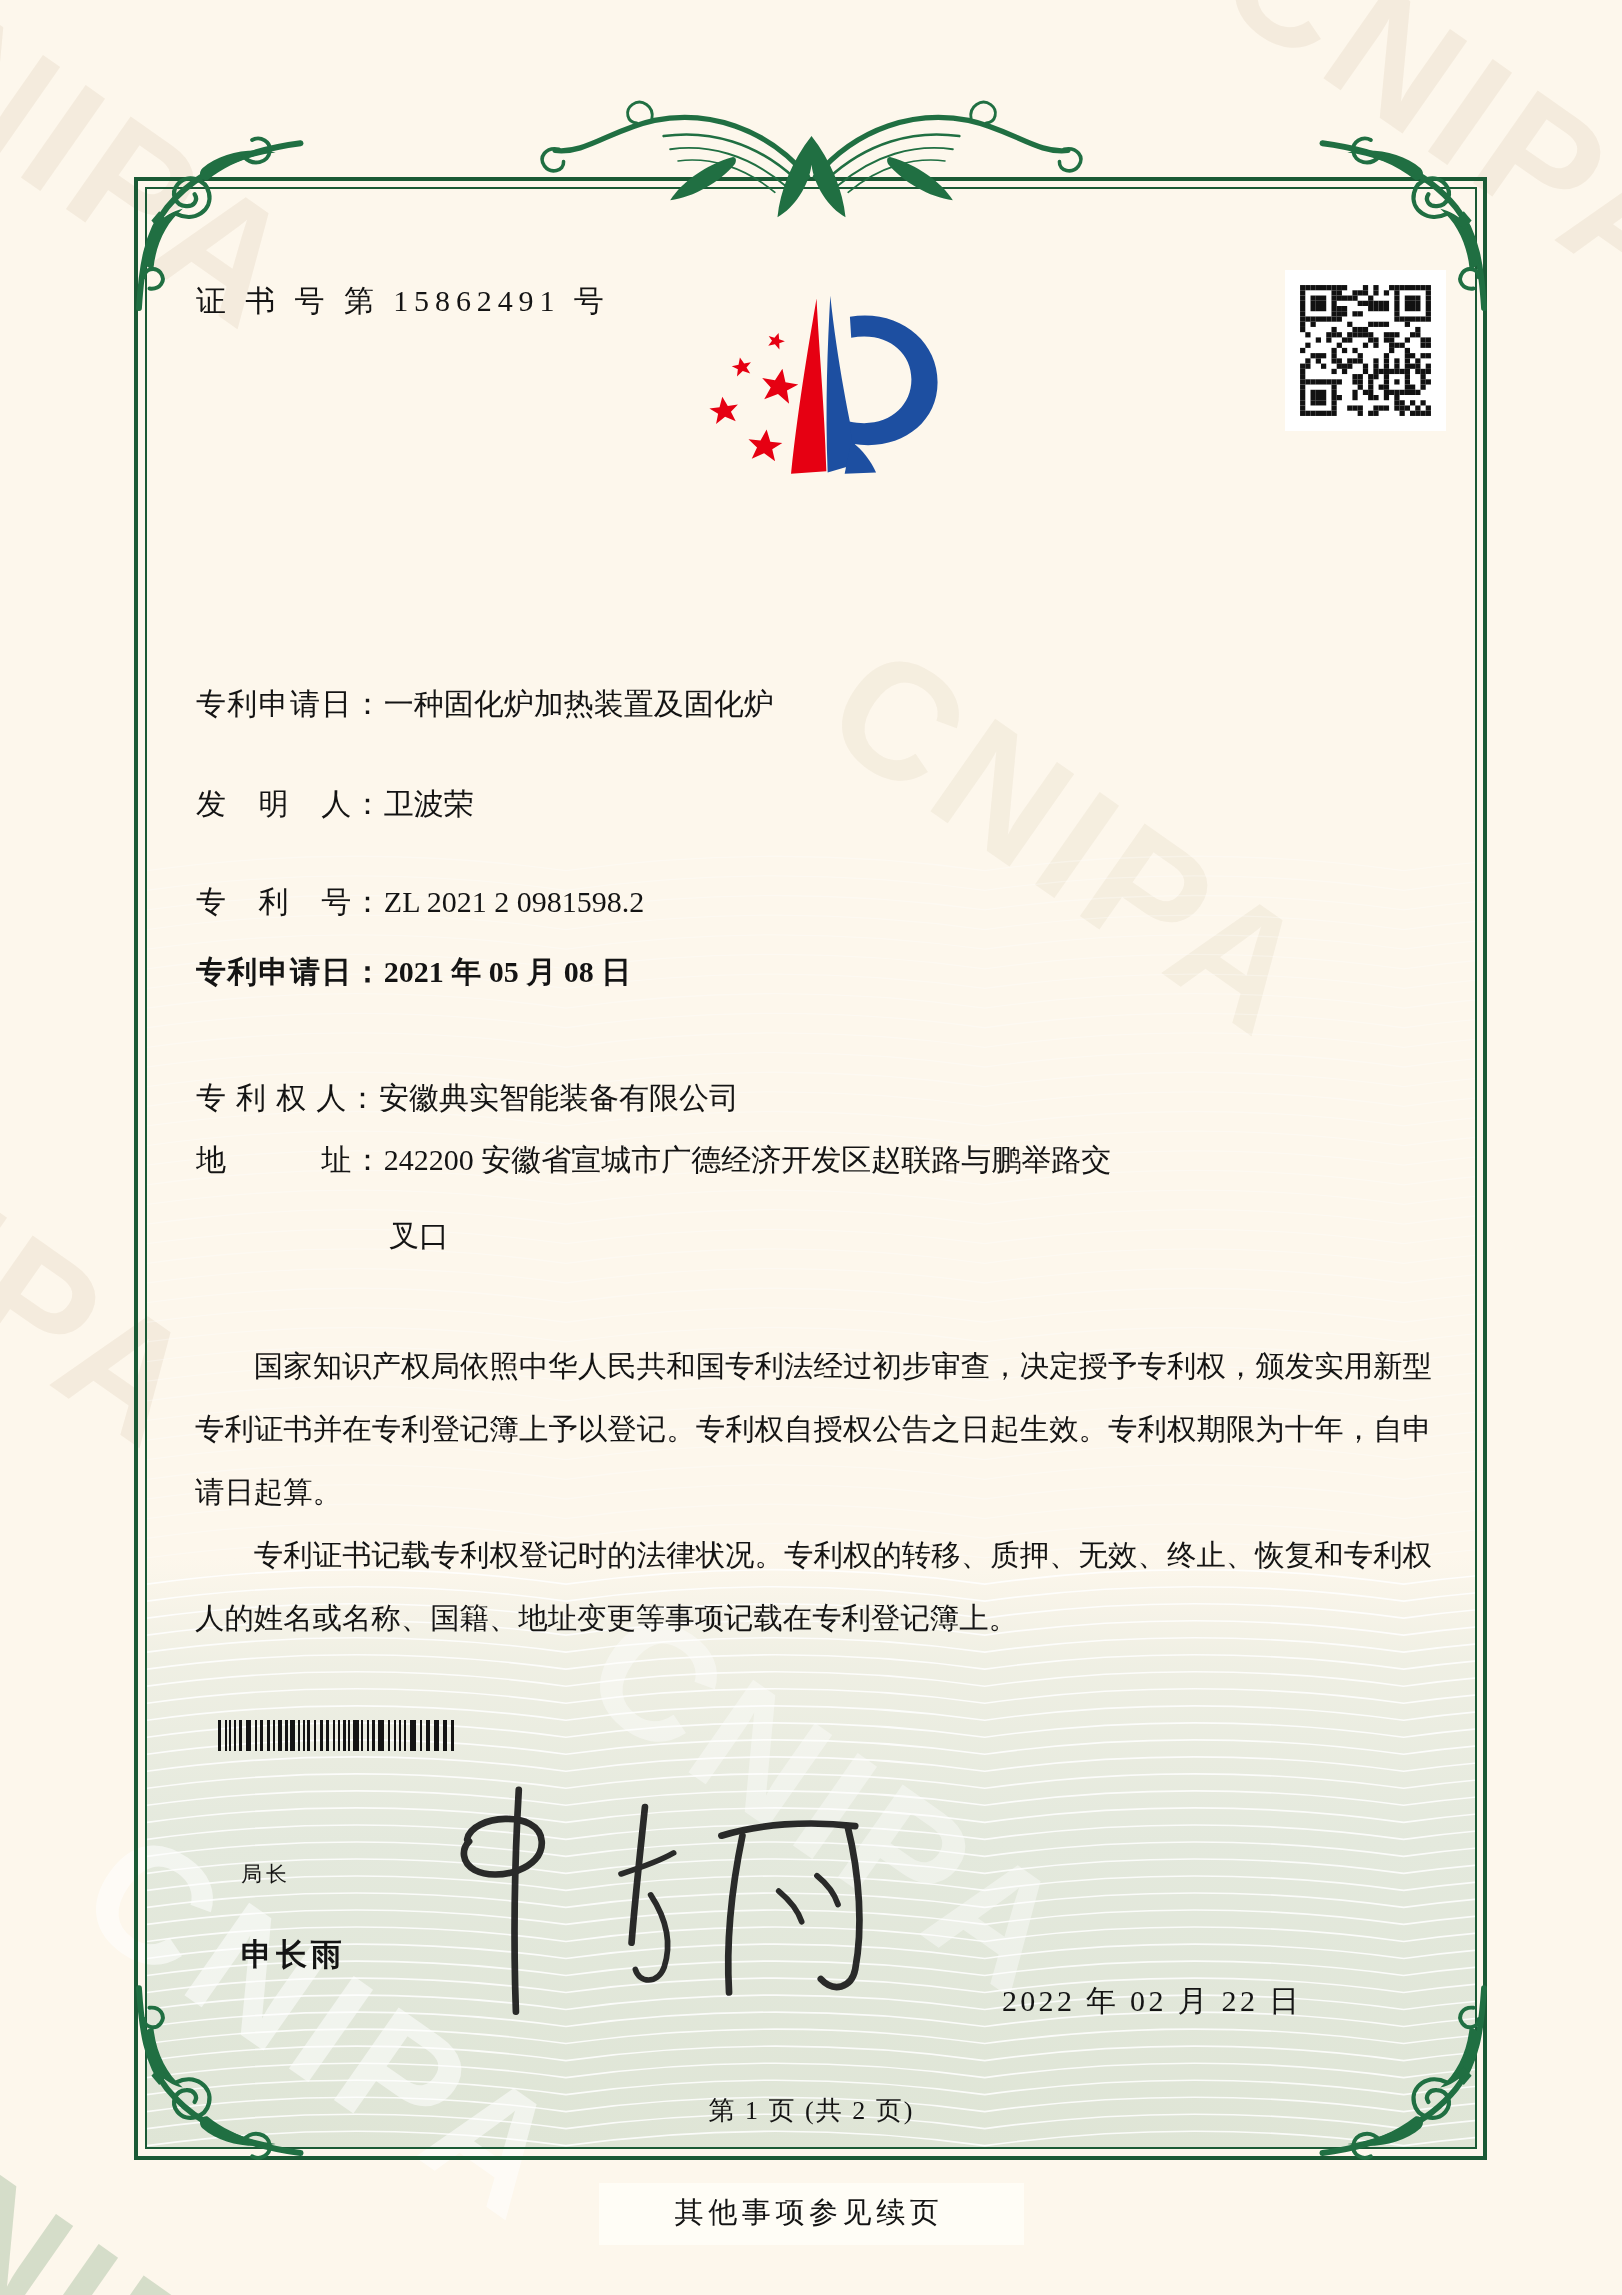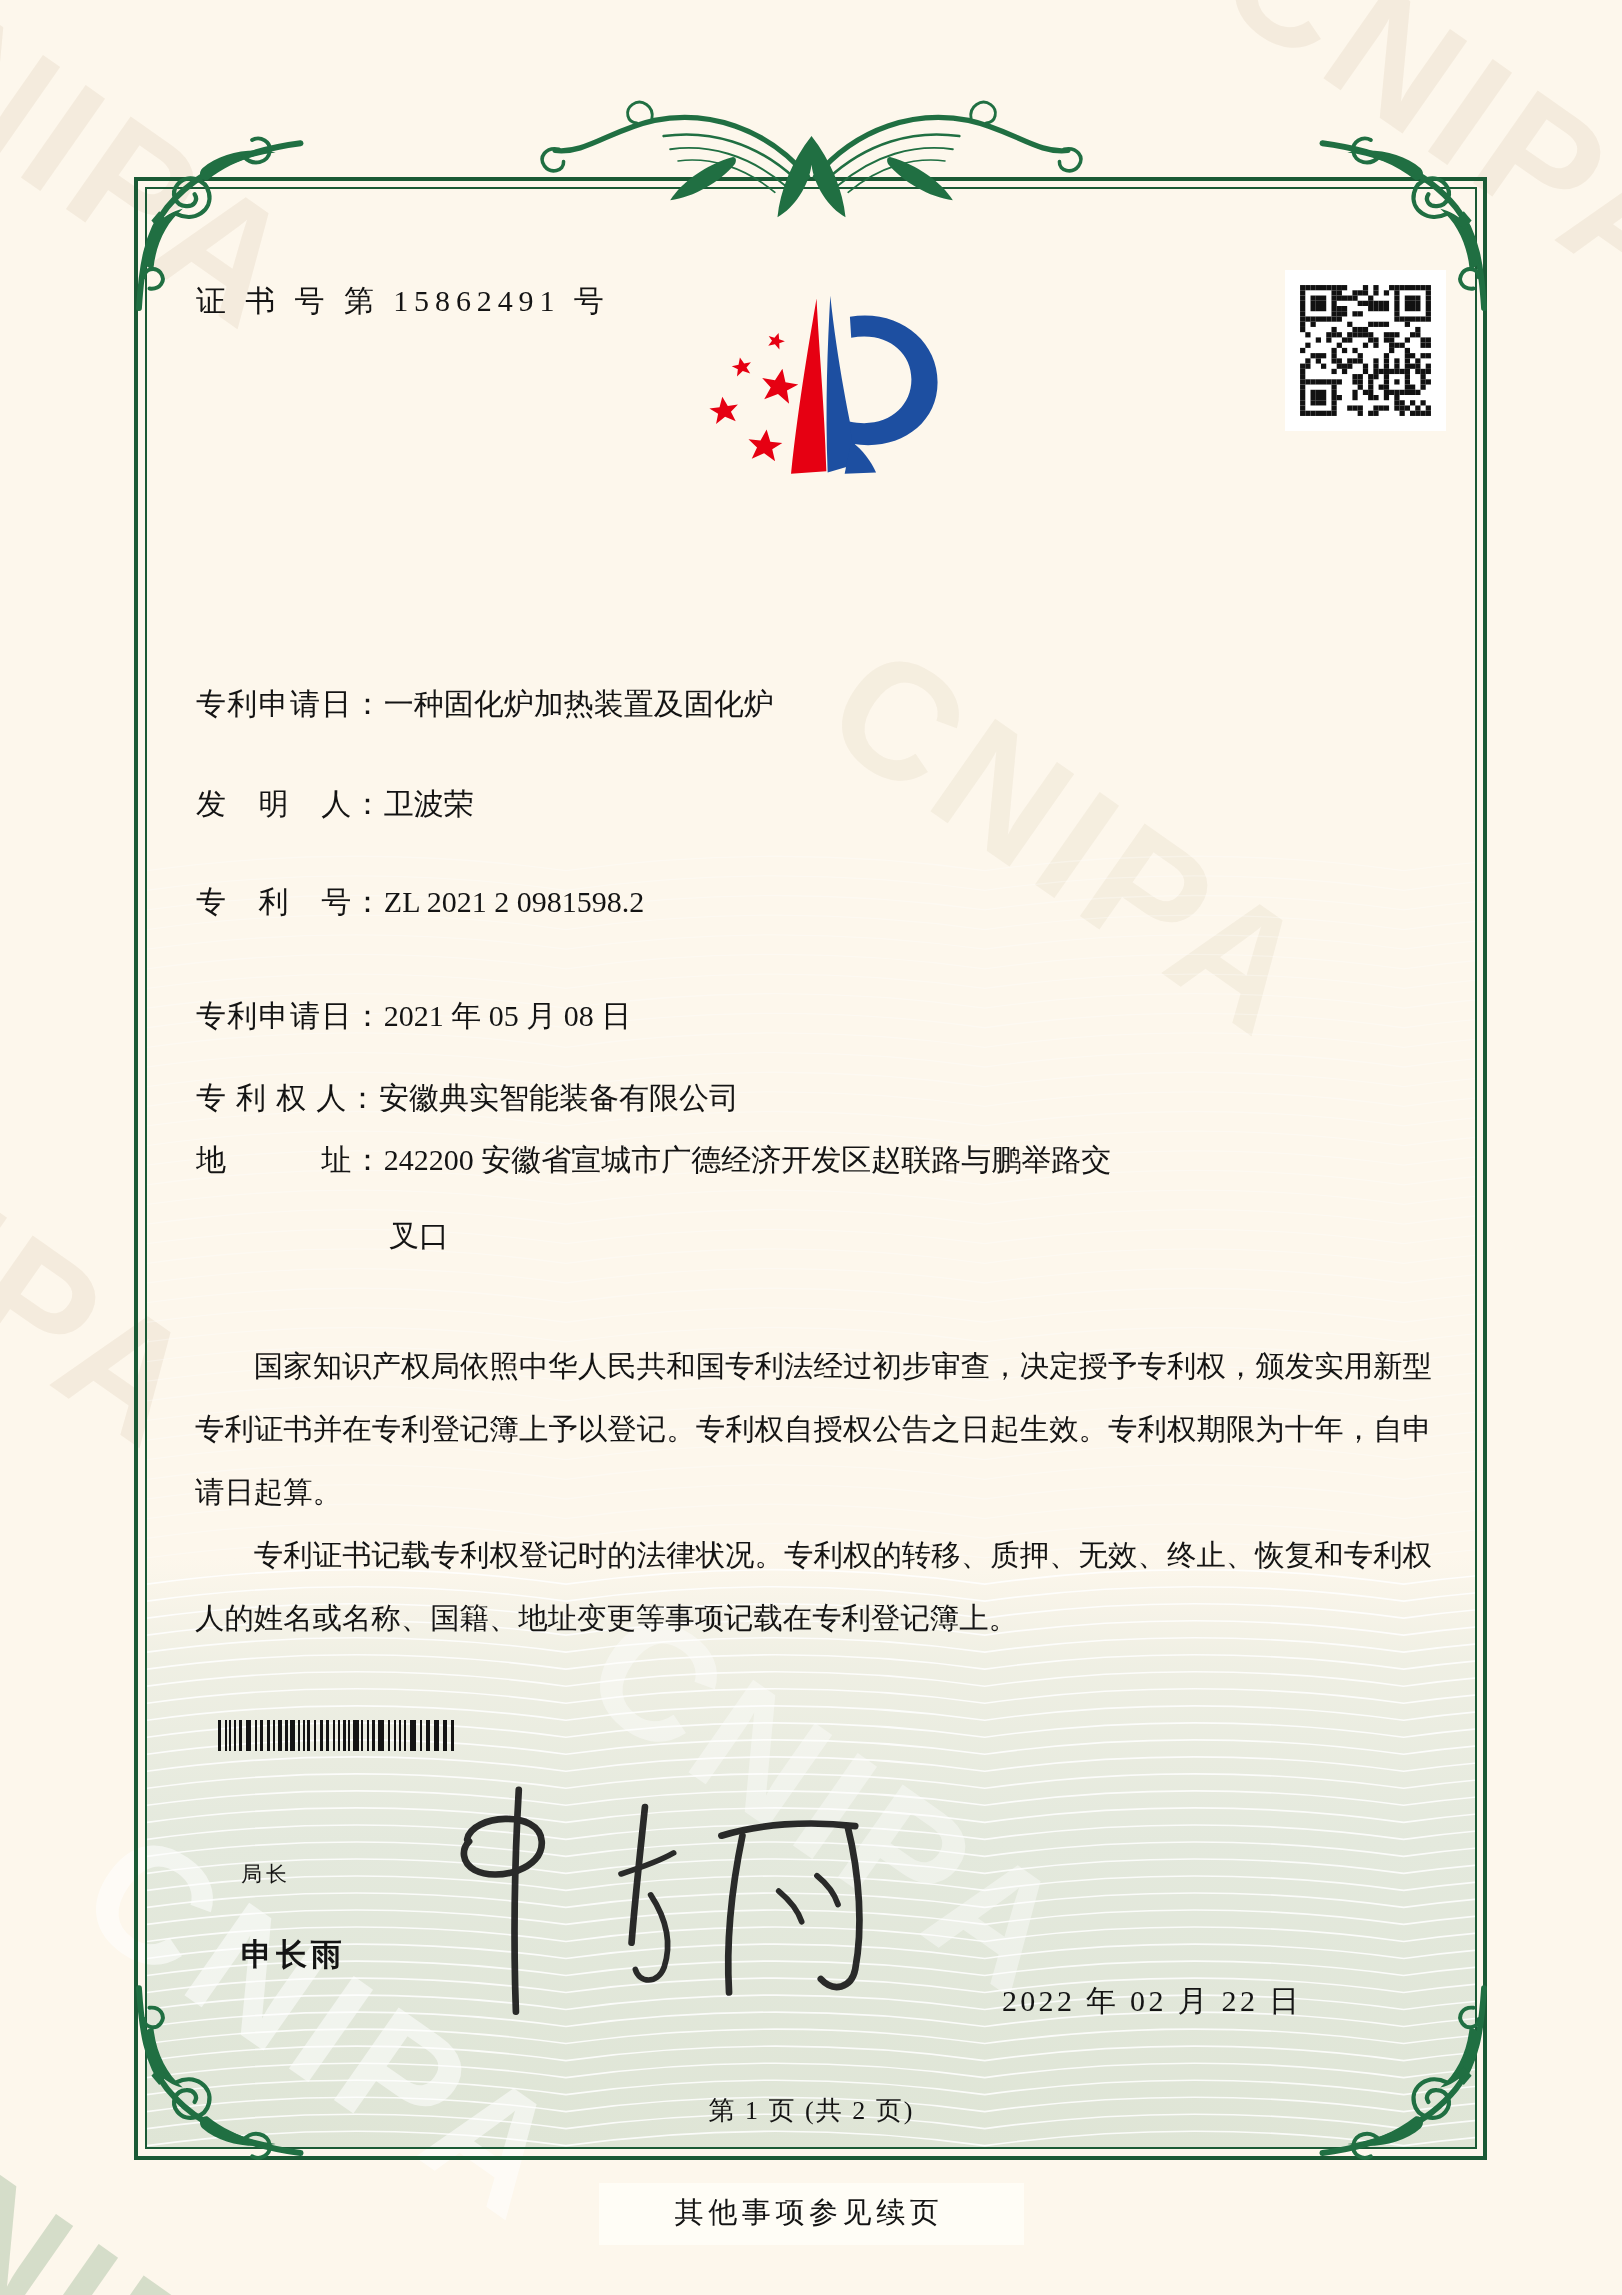--- a/index.html
+++ b/index.html
@@ -35,21 +35,21 @@
   
   .content{position:absolute;z-index:8;}
   #cert-no{left:196px;top:281px;font-size:30px;letter-spacing:5.9px;}
   #logo{left:681px;top:254px;}
   #qr-box{left:1285px;top:270px;width:161px;height:161px;background:#ffffff;}
   #qr-box svg{position:absolute;left:0;top:0;}
   #title{left:0;top:491px;width:1623px;text-align:center;font-size:71px;font-weight:bold;
          letter-spacing:9.2px;}
   .frow{left:196px;font-size:30px;white-space:nowrap;}
   .frow .flabel{letter-spacing:1.3px;}
-  #f0{top:684px;} #f1{top:784px;} #f2{top:882px;text-align:right;} #f3{top:996px;}
+  #f0{top:684px;} #f1{top:784px;} #f2{top:882px;text-align:right;} #f3{top:952px;font-weight:bold;}
   #f4{top:1078px;} #f5{top:1140px;}
   #f5b{left:389px;top:1216px;font-size:30px;}
   #grant-row{top:1269px;}
   #grant-row .pair2{position:absolute;left:564px;top:0;white-space:nowrap;}
   #paras{left:195px;top:1335px;width:1237px;font-size:29.4px;line-height:63px;text-align:justify;}
   #paras p{margin:0;text-indent:2em;}
   #barcode{left:218px;top:1720px;width:241px;height:31px;font-size:0;}
   #barcode i{display:inline-block;height:31px;background:#141414;vertical-align:top;}
   #signer-title{left:241px;top:1860px;font-size:21px;font-weight:normal;letter-spacing:3.9px;}
   #signer-name{left:241px;top:1934px;font-size:31px;font-weight:bold;letter-spacing:3.9px;}

